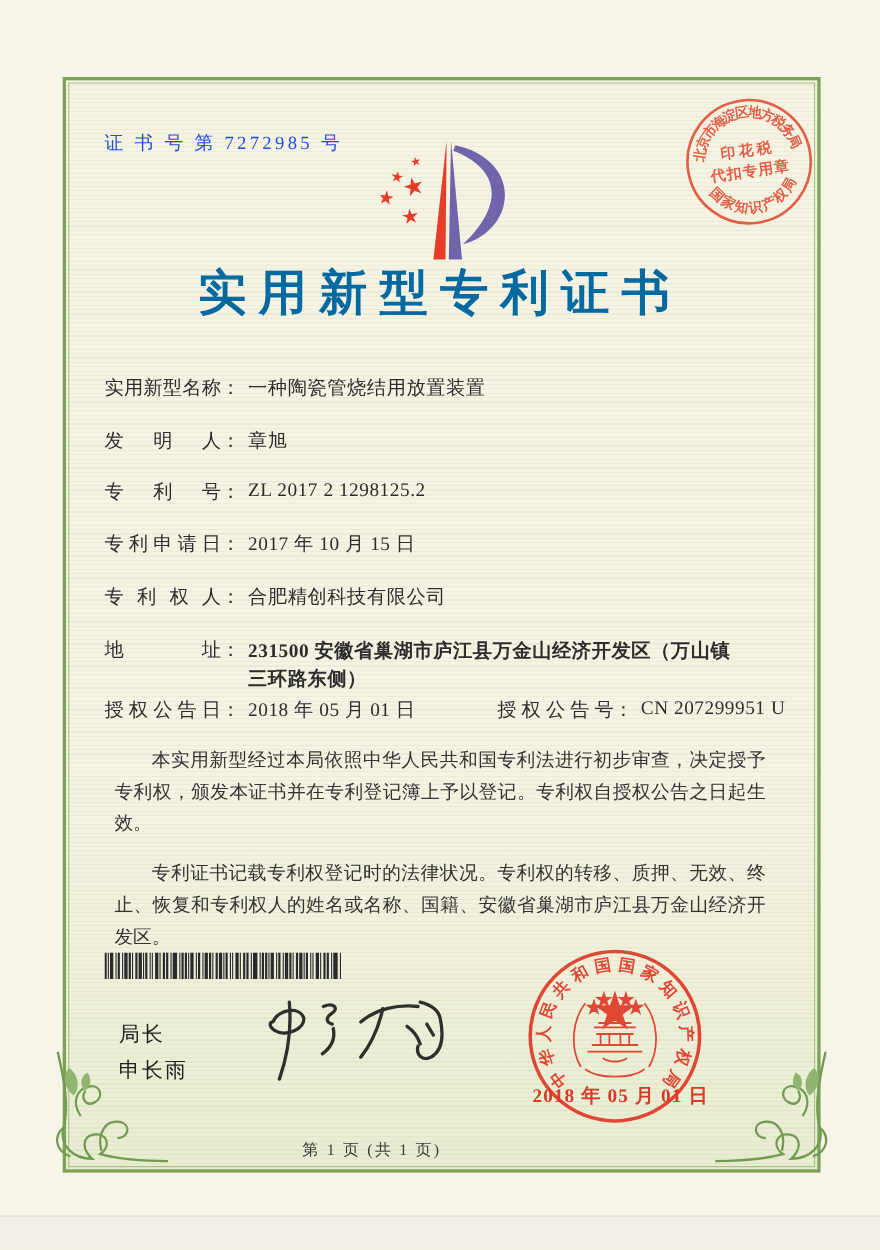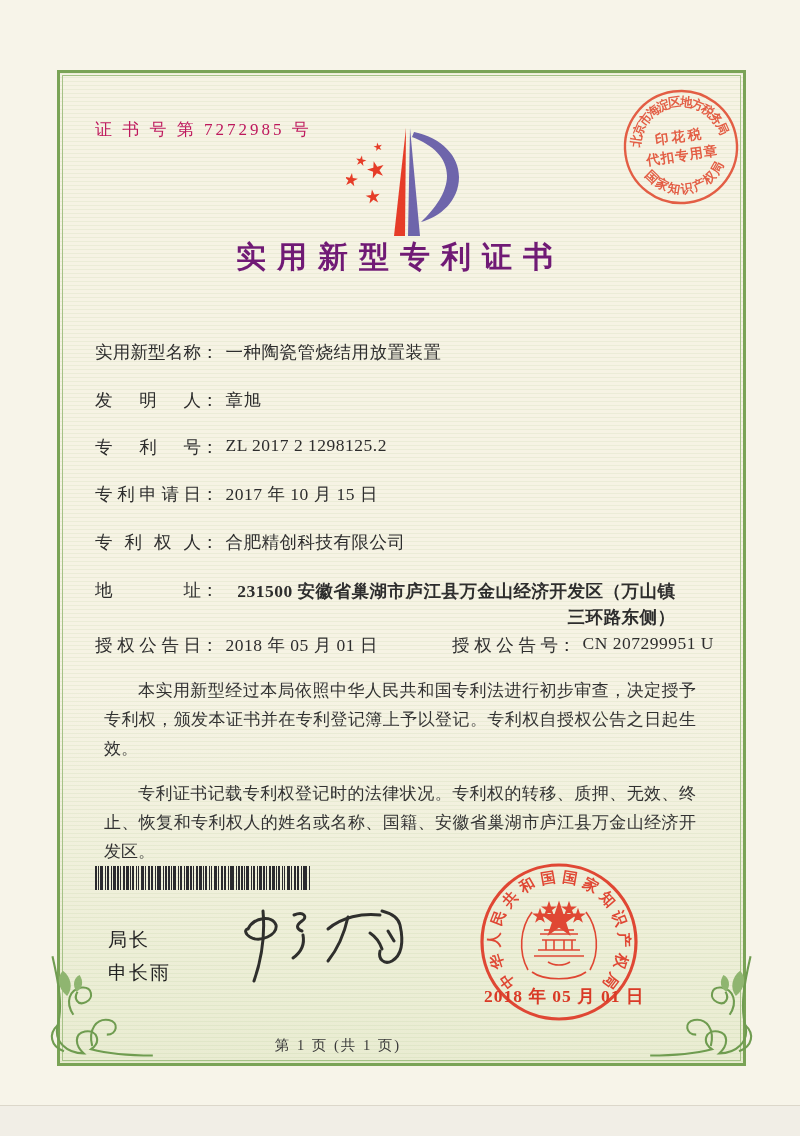--- a/index.html
+++ b/index.html
@@ -5,26 +5,26 @@
   html,body{margin:0;padding:0;}
   body{background:#e9e6dd;font-family:"Liberation Serif","DejaVu Serif",serif;}
   .page{position:relative;width:800px;height:1136px;background:#f7f4e9;overflow:hidden;}
   .scan-bottom{position:absolute;left:0;top:1106px;width:800px;height:30px;background:#f1eee6;box-shadow:0 -1px 0 #dcd7ca;}
   .frame{position:absolute;left:57px;top:70px;width:689px;height:996px;border:3px solid #7aa356;box-sizing:border-box;
          background-color:#f6f3e4;
          background-image:repeating-linear-gradient(180deg, rgba(154,186,120,0.12) 0px, rgba(154,186,120,0.12) 1px, rgba(0,0,0,0) 1px, rgba(0,0,0,0) 4px),
                           linear-gradient(180deg, rgba(205,222,170,0) 62%, rgba(200,218,162,0.28) 100%);}
   .frame-inner{position:absolute;inset:2px;border:1px solid #a6c287;}
   .abs{position:absolute;}
-  .certno{left:95px;top:118px;font-size:17px;letter-spacing:3px;color:#be185d;}
-  .title{left:0;top:237px;width:100%;text-align:center;font-size:30px;font-weight:600;letter-spacing:11px;color:#701a75;}
+  .certno{left:95px;top:118px;font-size:17px;letter-spacing:3px;color:#1d4ed8;}
+  .title{left:0;top:237px;width:100%;text-align:center;font-size:44px;font-weight:600;letter-spacing:11px;color:#0369a1;}
   .frow{left:95px;font-size:17.5px;color:#2d2d2d;white-space:nowrap;}
   .flabel{display:inline-flex;justify-content:space-between;width:106px;vertical-align:top;}
   .fcolon{display:inline-block;vertical-align:top;}
-  .fvalue{display:inline-block;margin-left:7px;letter-spacing:0.5px;vertical-align:top;text-align:right;}
+  .fvalue{display:inline-block;margin-left:7px;letter-spacing:0.5px;vertical-align:top;}
   .addr .fvalue{white-space:normal;width:450px;line-height:26px;font-weight:bold;}
   .grant2{position:absolute;left:357px;top:0;white-space:nowrap;}
   .bodytext{left:88px;top:660px;width:624px;font-size:17px;line-height:29px;color:#333;text-align:justify;}
   .bodytext p{margin:16px;text-indent:2em;}
   .officer{font-family:"Liberation Sans","DejaVu Sans",sans-serif;font-size:19px;color:#222;letter-spacing:2px;margin-top:11px;}
   .sealdate{left:484px;top:984px;font-size:17.5px;font-weight:600;color:#d93a26;letter-spacing:1px;white-space:nowrap;}
   .footer{left:57px;top:1036px;width:562px;text-align:center;font-size:14.5px;letter-spacing:2px;color:#3a3a3a;}
   svg text{font-family:"Liberation Serif","DejaVu Serif",serif;}
   .flourish{width:115px;height:115px;}
   .flourish-r{transform:scaleX(-1);}

